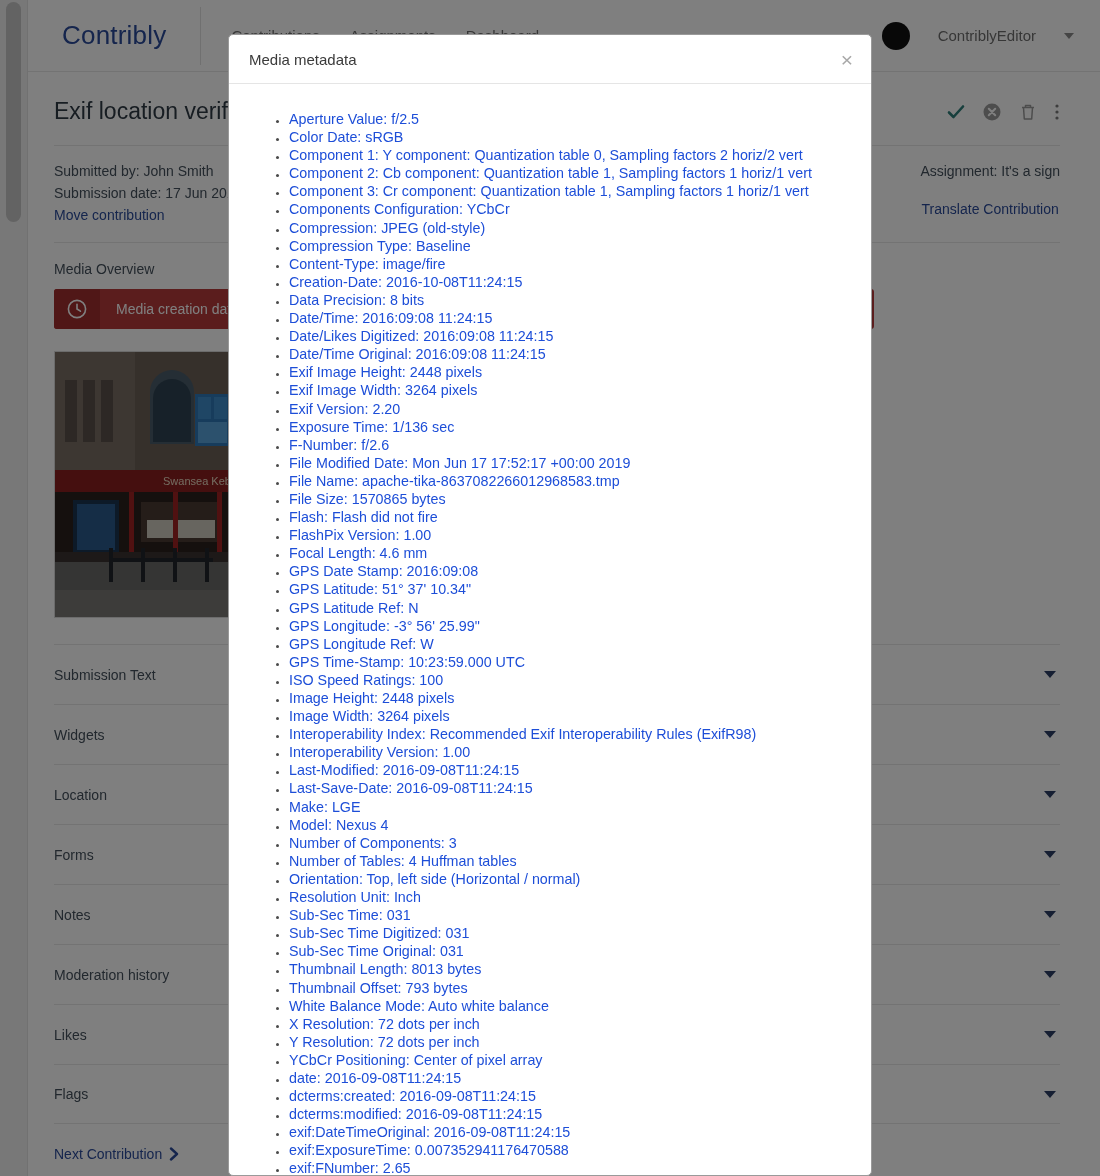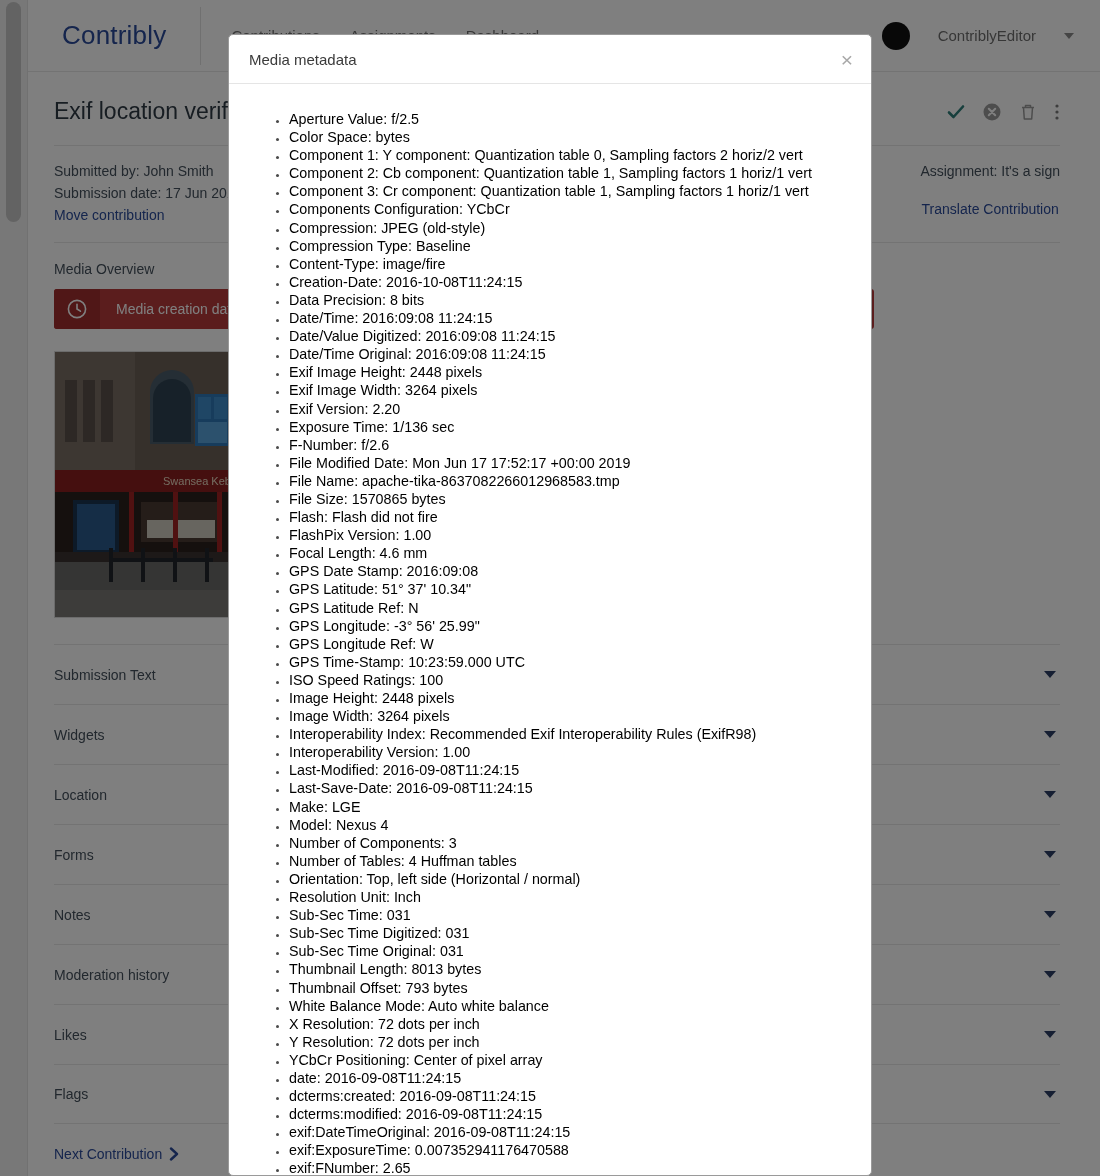--- a/index.html
+++ b/index.html
@@ -237,21 +237,21 @@
   }
   .modal-body {
     flex: 1;
     overflow: hidden;
     padding: 26px 20px 0 20px;
   }
   .meta-list {
     list-style: disc;
     padding-left: 40px;
     font-size: 14.3px;
-    color: #000000;
+    color: #1d4ed8;
   }
   .meta-list li {
     line-height: 18.1px;
     padding: 0;
     white-space: nowrap;
   }
   .meta-list li::marker { color: #4a4a4a; font-size: 11px; }
 </style>
 </head>
 <body>
@@ -419,32 +419,32 @@
 <div id="overlay"></div>
 
 <div id="modal">
   <div class="modal-header">
     <span class="modal-title">Media metadata</span>
     <button class="modal-close">×</button>
   </div>
   <div class="modal-body">
     <ul class="meta-list" id="meta-list">
         <li>Aperture Value: f/2.5</li>
-        <li>Color Space: bytes</li>
+        <li>Color Date: sRGB</li>
         <li>Component 1: Y component: Quantization table 0, Sampling factors 2 horiz/2 vert</li>
         <li>Component 2: Cb component: Quantization table 1, Sampling factors 1 horiz/1 vert</li>
         <li>Component 3: Cr component: Quantization table 1, Sampling factors 1 horiz/1 vert</li>
         <li>Components Configuration: YCbCr</li>
         <li>Compression: JPEG (old-style)</li>
         <li>Compression Type: Baseline</li>
         <li>Content-Type: image/fire</li>
         <li>Creation-Date: 2016-10-08T11:24:15</li>
         <li>Data Precision: 8 bits</li>
         <li>Date/Time: 2016:09:08 11:24:15</li>
-        <li>Date/Value Digitized: 2016:09:08 11:24:15</li>
+        <li>Date/Likes Digitized: 2016:09:08 11:24:15</li>
         <li>Date/Time Original: 2016:09:08 11:24:15</li>
         <li>Exif Image Height: 2448 pixels</li>
         <li>Exif Image Width: 3264 pixels</li>
         <li>Exif Version: 2.20</li>
         <li>Exposure Time: 1/136 sec</li>
         <li>F-Number: f/2.6</li>
         <li>File Modified Date: Mon Jun 17 17:52:17 +00:00 2019</li>
         <li>File Name: apache-tika-8637082266012968583.tmp</li>
         <li>File Size: 1570865 bytes</li>
         <li>Flash: Flash did not fire</li>

